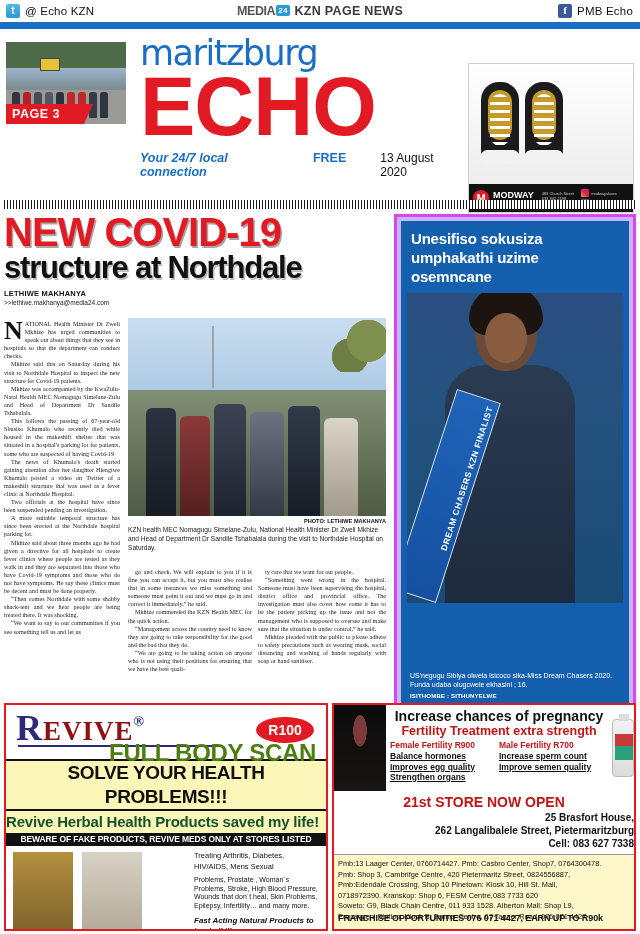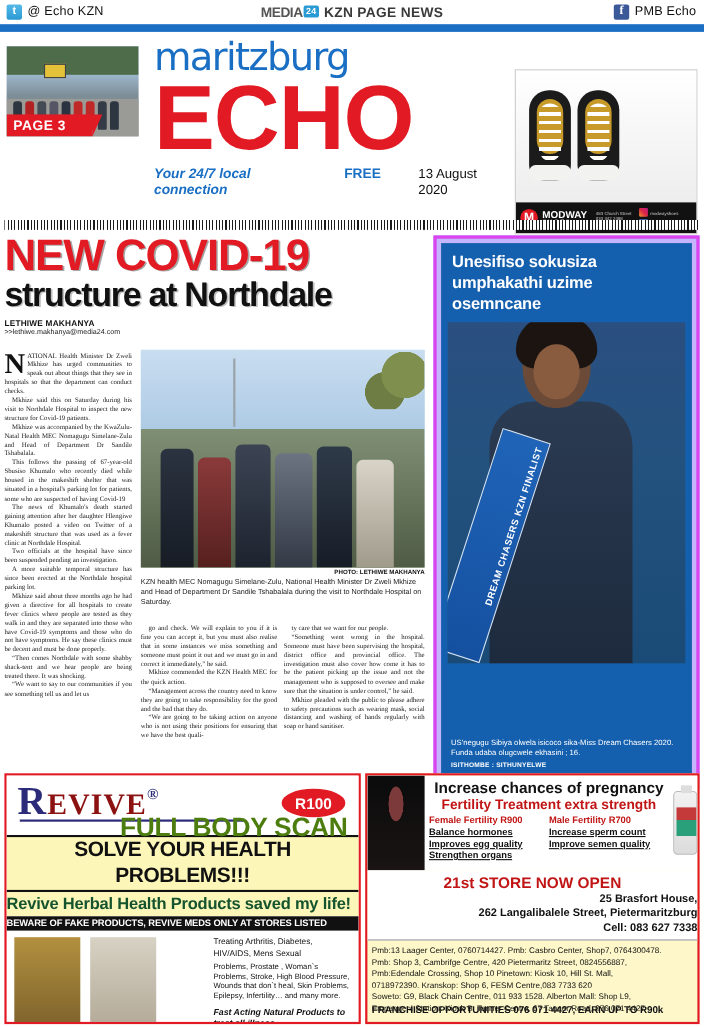--- a/index.html
+++ b/index.html
@@ -253,21 +253,21 @@
     background:#fcf6b8; border-top:2px solid #111; border-bottom:2px solid #111;
     font-size: 19px; font-weight: 800; color:#111; text-align:center; line-height: 24px;
     letter-spacing: -.4px;
   }
   .rev-saved {
     background:#fcf6b8; font-size: 15px; font-weight: 700; color:#14532d;
     line-height: 22px; letter-spacing: -.2px;
   }
   .rev-beware {
     background:#111; color:#fff; font-size: 8.5px; font-weight: 800;
-    text-align:left; line-height: 13px; letter-spacing: -.1px;
+    text-align:center; line-height: 13px; letter-spacing: -.1px;
   }
   .rev-body { position: relative; height: 110px; display:flex; }
   .rev-img {
     width: 60px; height: 88px; margin: 3px 0 0 3px; overflow:hidden;
     background: linear-gradient(#b2903f,#7a5f2a);
   }
   .rev-img.b { background: linear-gradient(#d7d2c4,#b0a694); }
   .rev-text { flex: 1; padding: 4px 4px 0 6px; }
   .rev-t1 { font-size: 7.5px; line-height: 11px; color:#111; }
   .rev-t2 { font-size: 7px; line-height: 8.5px; color:#111; margin-top: 4px; }

